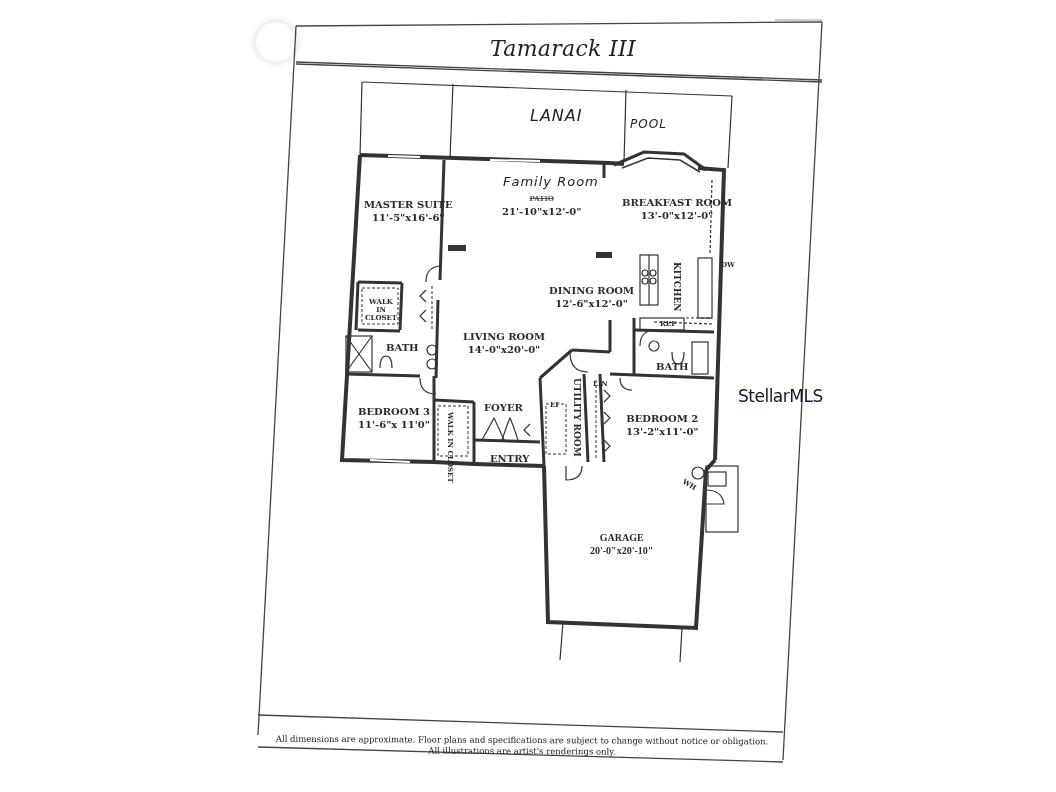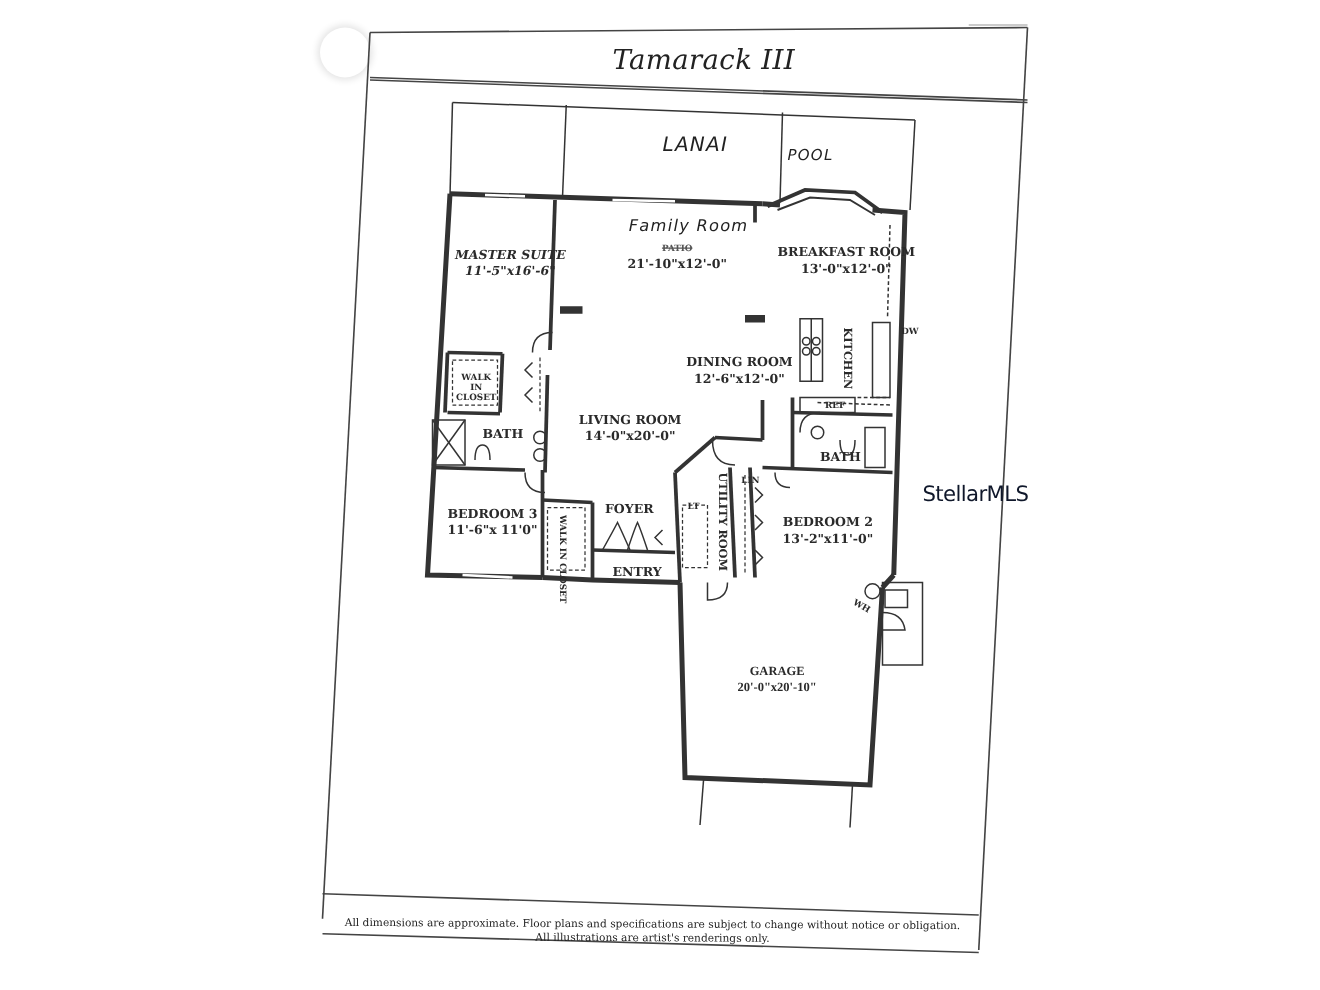--- a/index.html
+++ b/index.html
@@ -158,21 +158,21 @@
       <line x1="682" y1="628" x2="680" y2="662"></line>
     </g>
   </svg>
 
   <div class="title-text">Tamarack III</div>
 
   <div class="hand" style="left:494px; top:106px; font-size:16px;margin-left:36px;">LANAI</div>
   <div class="hand" style="left:630px; top:117px; font-size:12px;">POOL</div>
   <div class="hand" style="left:503px; top:174px; font-size:13px;">Family Room</div>
 
-  <div class="label" style="left:364px; top:198px;font-style:italic;">
+  <div class="label" style="left:364px; top:198px;">
     <span class="n">MASTER SUITE</span>
     <span class="d">11'-5"x16'-6"</span>
   </div>
 
   <div class="label" style="left:502px; top:192px;">
     <span class="n" style="font-size:7px; text-decoration: line-through; color:#555;">PATIO</span>
     <span class="d">21'-10"x12'-0"</span>
   </div>
 
   <div class="label" style="left:622px; top:196px;">

